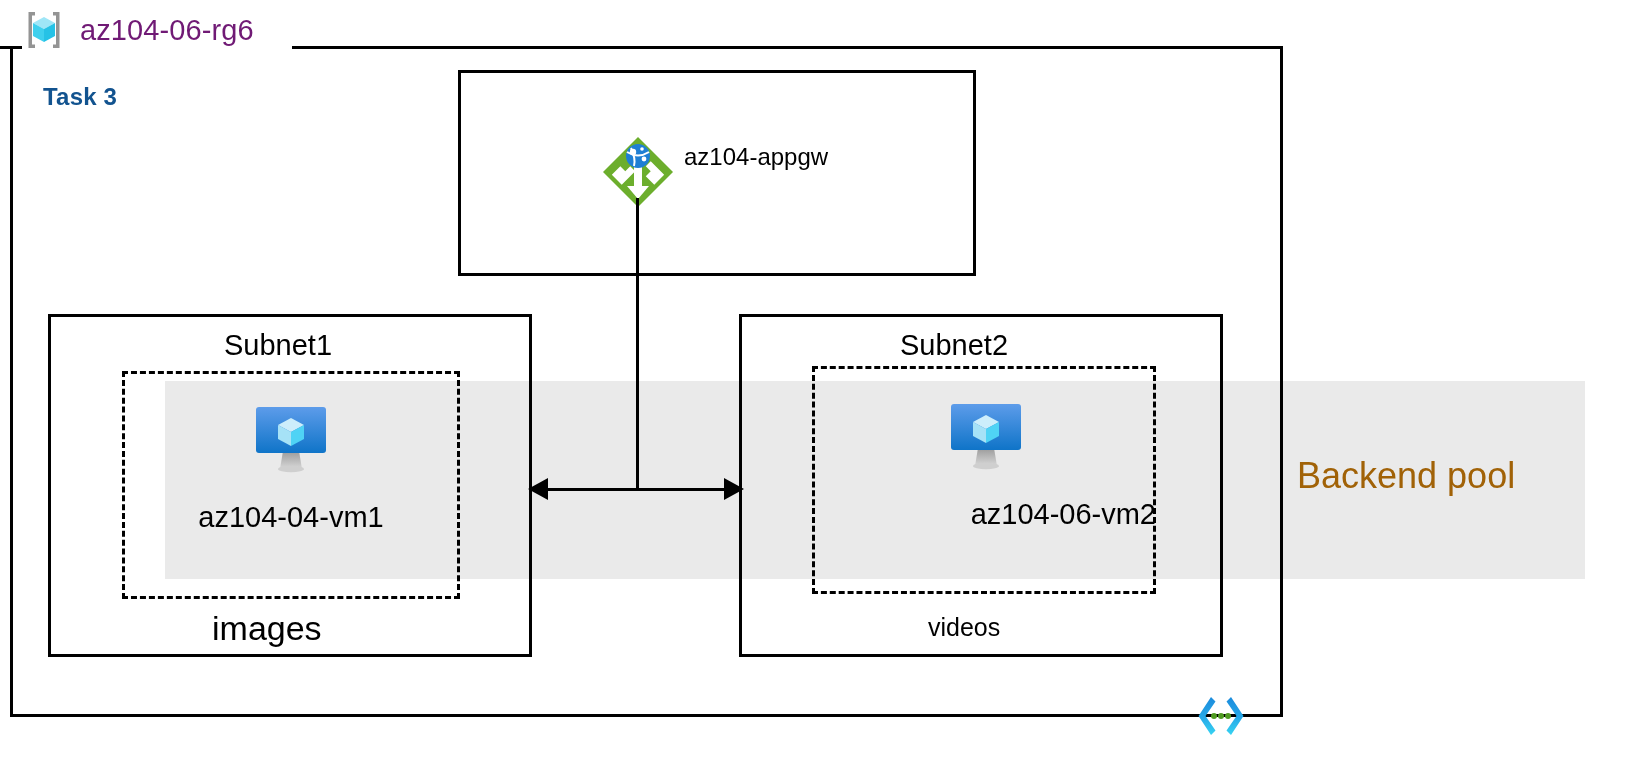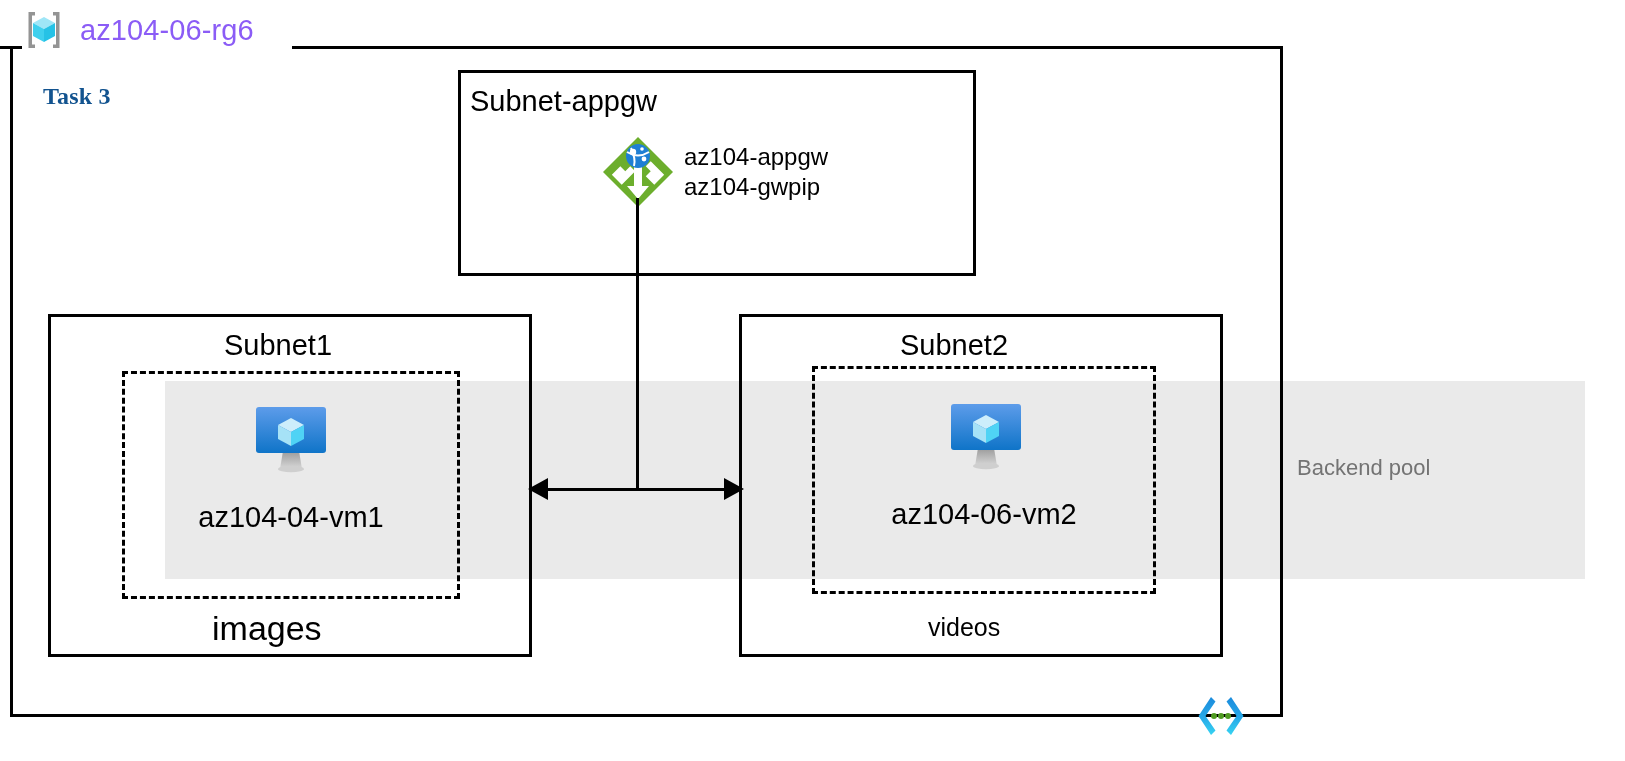--- a/index.html
+++ b/index.html
@@ -58,52 +58,51 @@
   #rg-header {
     position: absolute;
     left: 22px;
     top: 8px;
     display: flex;
     align-items: center;
     gap: 14px;
   }
   #rg-title {
     font-size: 29px;
-    color: #8b5cf6;
+    color: #701a75;
     letter-spacing: 0.1px;
   }
   .rg-icon { width: 44px; height: 44px; display:block; }
 
   
   #task-label {
     position: absolute;
     left: 43px;
     top: 83px;
     font-size: 24px;
     font-weight: bold;
     color: #12538f;
     letter-spacing: 0.2px;
-    font-family: Liberation Serif, serif;
   }
 
   
   #backend-band {
     position: absolute;
     left: 165px;
     top: 381px;
     width: 1420px;
     height: 198px;
     background: #eaeaea;
   }
   #backend-pool-label {
     position: absolute;
     left: 1297px;
     top: 455px;
-    font-size: 22px;
-    color: #737373;
+    font-size: 36px;
+    color: #a16207;
     white-space: nowrap;
   }
 
   
   #subnet-appgw-box { left: 458px; top: 70px; width: 518px; height: 206px; }
   #subnet-appgw-label {
     left: 470px; top: 84px;
     font-size: 29px;
   }
   #appgw-icon-wrap { position:absolute; left: 600px; top: 134px; width: 76px; height: 76px; }
@@ -144,21 +143,21 @@
     left: 900px; top: 328px;
     font-size: 29px;
   }
   #subnet2-dashed { left: 812px; top: 366px; width: 344px; height: 228px; }
   #vm2-icon-wrap { position:absolute; left: 947px; top: 400px; width: 78px; height: 72px; }
   #vm2-names {
     position: absolute;
     left: 812px;
     top: 497px;
     width: 344px;
-    text-align: center;
+    text-align: right;
     font-size: 29px;
     line-height: 1.24;
   }
   #subnet2-sub-label {
     left: 928px; top: 613px;
     font-size: 25px;
   }
 
   
   #gw-vert-line { left: 636px; top: 198px; width: 3px; height: 292px; }
@@ -214,21 +213,20 @@
 
         <path d="M33 15 L33 28 L22 34 L22 21 Z" fill="#26c2e6"></path>
       </svg>
     </span>
     <span id="rg-title">az104-06-rg6</span>
   </div>
 
   <div id="task-label">Task 3</div>
 
   <div id="subnet-appgw-box" class="box-solid"></div>
-  <div id="subnet-appgw-label" class="label">Subnet-appgw</div>
 
   <div id="appgw-icon-wrap">
     <svg viewBox="0 0 76 76" xmlns="http://www.w3.org/2000/svg">
 
       <path d="M38 3 L73 38 L38 73 L3 38 Z" fill="#6cae2c"></path>
 
       <path d="M26 32 L26 39 L33 39 L33 46 L14 46 L14 32 Z" fill="#ffffff" transform="rotate(-45 23.5 39)"></path>
 
       <path d="M43 32 L43 39 L50 39 L50 46 L62 46 L62 32 Z" fill="#ffffff" transform="rotate(45 52.5 39)"></path>
 
@@ -240,21 +238,20 @@
       <path d="M27 18 Q38 25 49 18" stroke="#ffffff" stroke-width="2" fill="none"></path>
       <path d="M31 14 Q36 25 34 32" stroke="#ffffff" stroke-width="2" fill="none"></path>
       <circle cx="33" cy="18" r="3.2" fill="#ffffff"></circle>
       <circle cx="44" cy="25" r="2.4" fill="#ffffff"></circle>
       <circle cx="42" cy="15" r="1.8" fill="#ffffff"></circle>
     </svg>
   </div>
 
   <div id="appgw-names">
     <div>az104-appgw</div>
-    <div>az104-gwpip</div>
   </div>
 
   <div id="gw-vert-line" class="line-v"></div>
   <div id="arrow-h-line" class="line-h"></div>
   <div id="arrow-left-head" class="arrowhead"></div>
   <div id="arrow-right-head" class="arrowhead"></div>
 
   <div id="subnet1-box" class="box-solid"></div>
   <div id="subnet1-label" class="label">Subnet1</div>
   <div id="subnet1-dashed" class="box-dashed"></div>

